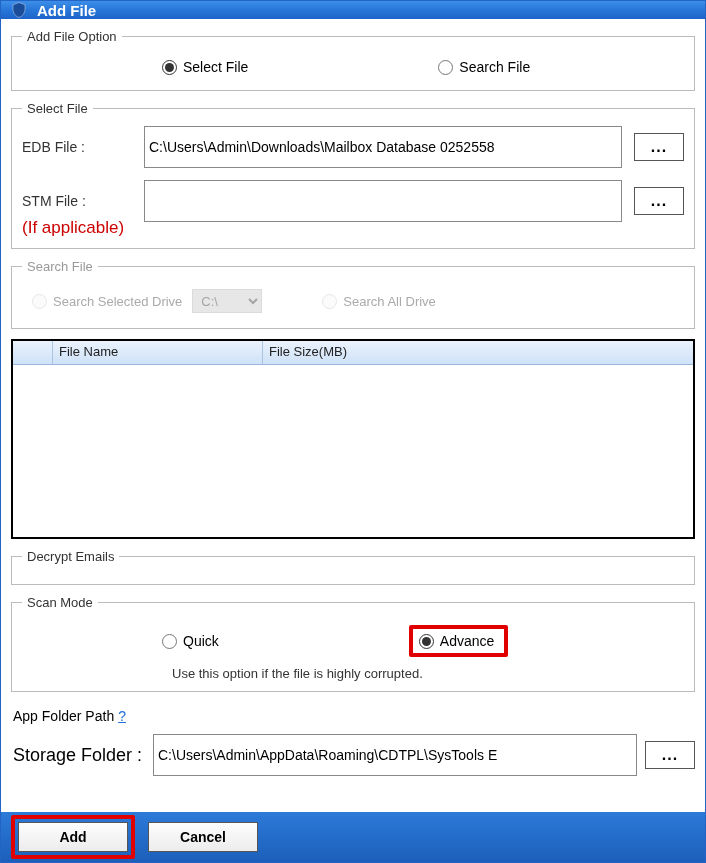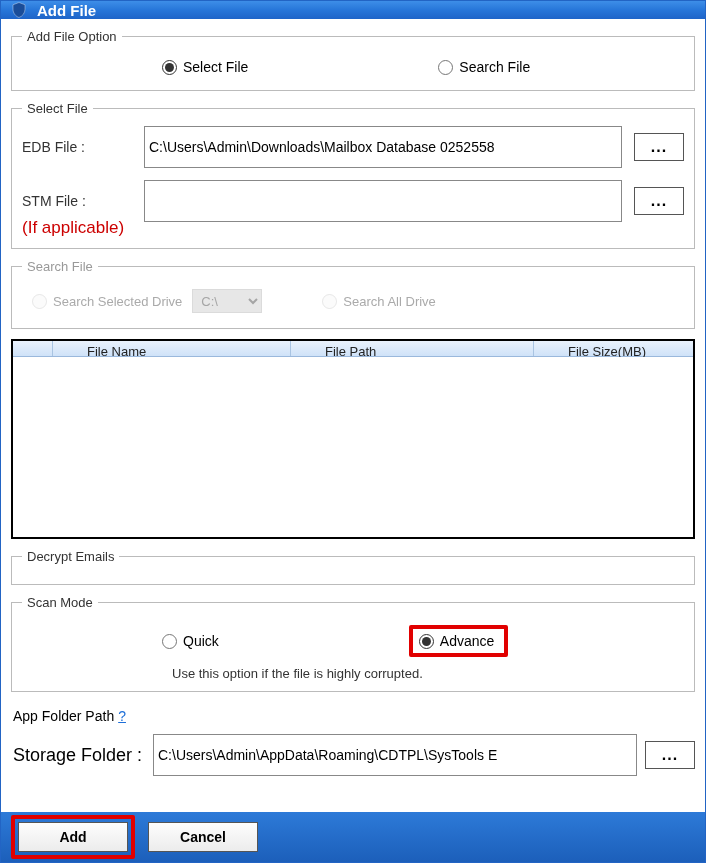--- a/index.html
+++ b/index.html
@@ -131,22 +131,21 @@
   border: 2px solid #000;
   height: 200px;
   margin-bottom: 10px;
   display: flex;
   flex-direction: column;
 }
 .table-header {
   display: flex;
   background: linear-gradient(to bottom, #eaf2fc 0%, #cfe2f8 100%);
   border-bottom: 1px solid #9ab8dc;
-  height: 16px;
-  gap: 28px;
+  height: 24px;
 }
 .th {
   padding: 3px 6px;
   border-right: 1px solid #a9c4e2;
   font-size: 13px;
   color: #222;
 }
 .th.checkbox-col { width: 40px; }
 .th.name-col { width: 210px; }
 .th.path-col { width: 215px; }
@@ -279,21 +278,20 @@
           <input type="radio" disabled="" style="">
           <span>Search All Drive</span>
         </div>
       </div>
     </fieldset>
 
     <div class="table-container">
       <div class="table-header">
         <div class="th checkbox-col"></div>
         <div class="th name-col">File Name</div>
-        <div class="th path-col">File Path</div>
         <div class="th size-col">File Size(MB)</div>
       </div>
       <div class="table-body"></div>
     </div>
 
     <fieldset>
       <legend>Decrypt Emails</legend>
     </fieldset>
 
     <fieldset>

